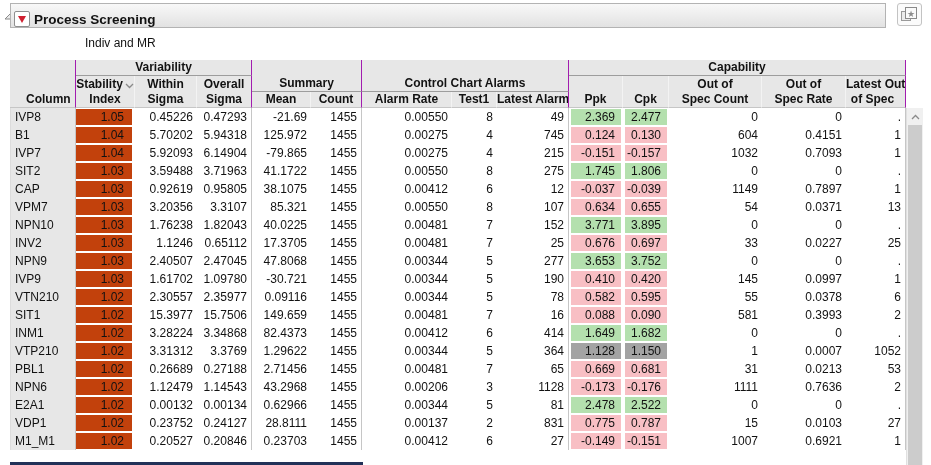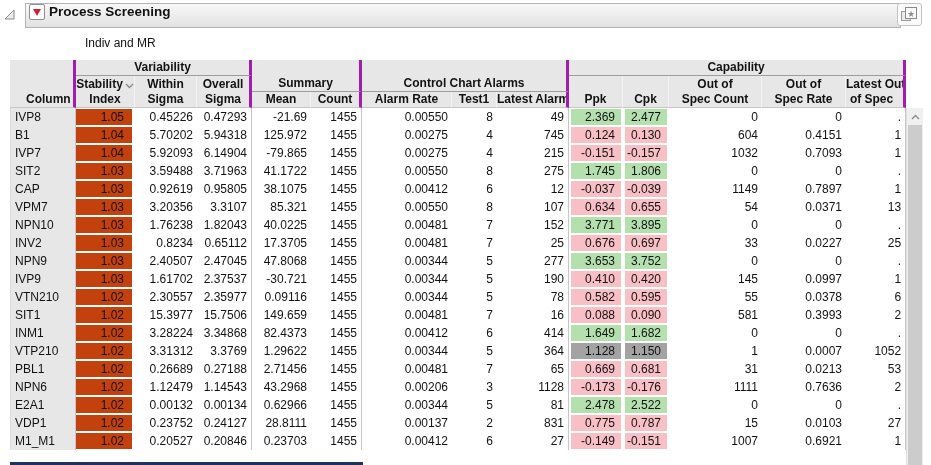--- a/index.html
+++ b/index.html
@@ -1,42 +1,42 @@
 <!DOCTYPE html>
 <html><head>
 <meta charset="utf-8">
 <style>
   html,body{margin:0;padding:0;background:#fff;}
   .page{position:relative;width:931px;height:465px;overflow:hidden;background:#fff;
         font-family:"Liberation Sans","DejaVu Sans",sans-serif;color:#121212;}
 
   
   .disclosure{position:absolute;left:3px;top:8px;width:13px;height:13px;}
-  .titlebar{position:absolute;left:25px;top:3px;width:876px;height:25px;box-sizing:border-box;
+  .titlebar{position:absolute;left:10px;top:3px;width:876px;height:25px;box-sizing:border-box;
             background:linear-gradient(#f8f8f8,#e2e2e2);border:1px solid #b3b3b3;
-            display:flex;align-items:flex-start;}
+            display:flex;align-items:flex-end;}
   .redtri-btn{width:16px;height:16px;box-sizing:border-box;background:#fff;border:1px solid #8f8f8f;
               border-radius:2px;margin:0 4px 0 3px;display:flex;align-items:center;justify-content:center;}
   .redtri{width:0;height:0;border-left:4px solid transparent;border-right:4px solid transparent;
           border-top:7px solid #cf2030;}
   .title{font-weight:bold;font-size:13.5px;white-space:nowrap;}
   .star-btn{position:absolute;left:897px;top:3px;width:25px;height:23px;box-sizing:border-box;
             border:1px solid #c3c3c3;border-radius:3px;background:#fbfbfb;
             display:flex;align-items:center;justify-content:center;}
 
   .subtitle{position:absolute;left:85px;top:36px;font-size:12px;}
 
   
   .tablewrap{position:absolute;left:10px;top:60px;}
   table{border-collapse:separate;border-spacing:0;table-layout:fixed;width:896px;font-size:12px;}
   thead th{background:#e7e7e7;font-weight:bold;height:16px;box-sizing:border-box;padding:0;
            text-align:center;line-height:15px;font-size:12px;white-space:nowrap;overflow:hidden;
            border-right:1px solid #f3f3f3;}
   thead th.group{border-bottom:1px solid #9d9d9d;}
-  thead th.bR{border-right:3px solid #a21caf;margin-top:11px;}
+  thead th.bR{border-right:1px solid #a21caf;margin-top:11px;}
   thead tr.h3 th{border-bottom:1px solid #c6c6c6;}
   thead th.colhdr{text-align:left;padding-left:16px;}
   thead th.alignR{text-align:center;padding-right:6px;}
   .sortchev{margin-left:2px;vertical-align:-1px;}
 
   tbody td{background:#fff;height:17px;box-sizing:border-box;padding:0 4px 0 0;text-align:right;
            line-height:16px;white-space:nowrap;overflow:hidden;}
   tbody td:first-child{background:#e7e7e7;text-align:left;padding:0 0 0 4px;
                        border-right:1px solid #c6c6c6;border-left:1px solid #dcdcdc;}
   tbody td:nth-child(4),tbody td:nth-child(6),tbody td:nth-child(9),tbody td:nth-child(14){
@@ -250,21 +250,21 @@
             <td>152</td>
             <td class="cap cap-good">3.771</td>
             <td class="cap cap-good">3.895</td>
             <td>0</td>
             <td>0</td>
             <td>.</td>
           </tr>
           <tr>
             <td>INV2</td>
             <td class="stab">1.03</td>
-            <td>0.8234</td>
+            <td>1.1246</td>
             <td>0.65112</td>
             <td>17.3705</td>
             <td>1455</td>
             <td>0.00481</td>
             <td>7</td>
             <td>25</td>
             <td class="cap cap-poor">0.676</td>
             <td class="cap cap-poor">0.697</td>
             <td>33</td>
             <td>0.0227</td>
@@ -283,21 +283,21 @@
             <td class="cap cap-good">3.653</td>
             <td class="cap cap-good">3.752</td>
             <td>0</td>
             <td>0</td>
             <td>.</td>
           </tr>
           <tr>
             <td>IVP9</td>
             <td class="stab">1.03</td>
             <td>1.61702</td>
-            <td>2.37537</td>
+            <td>1.09780</td>
             <td>-30.721</td>
             <td>1455</td>
             <td>0.00344</td>
             <td>5</td>
             <td>190</td>
             <td class="cap cap-poor">0.410</td>
             <td class="cap cap-poor">0.420</td>
             <td>145</td>
             <td>0.0997</td>
             <td>1</td>

